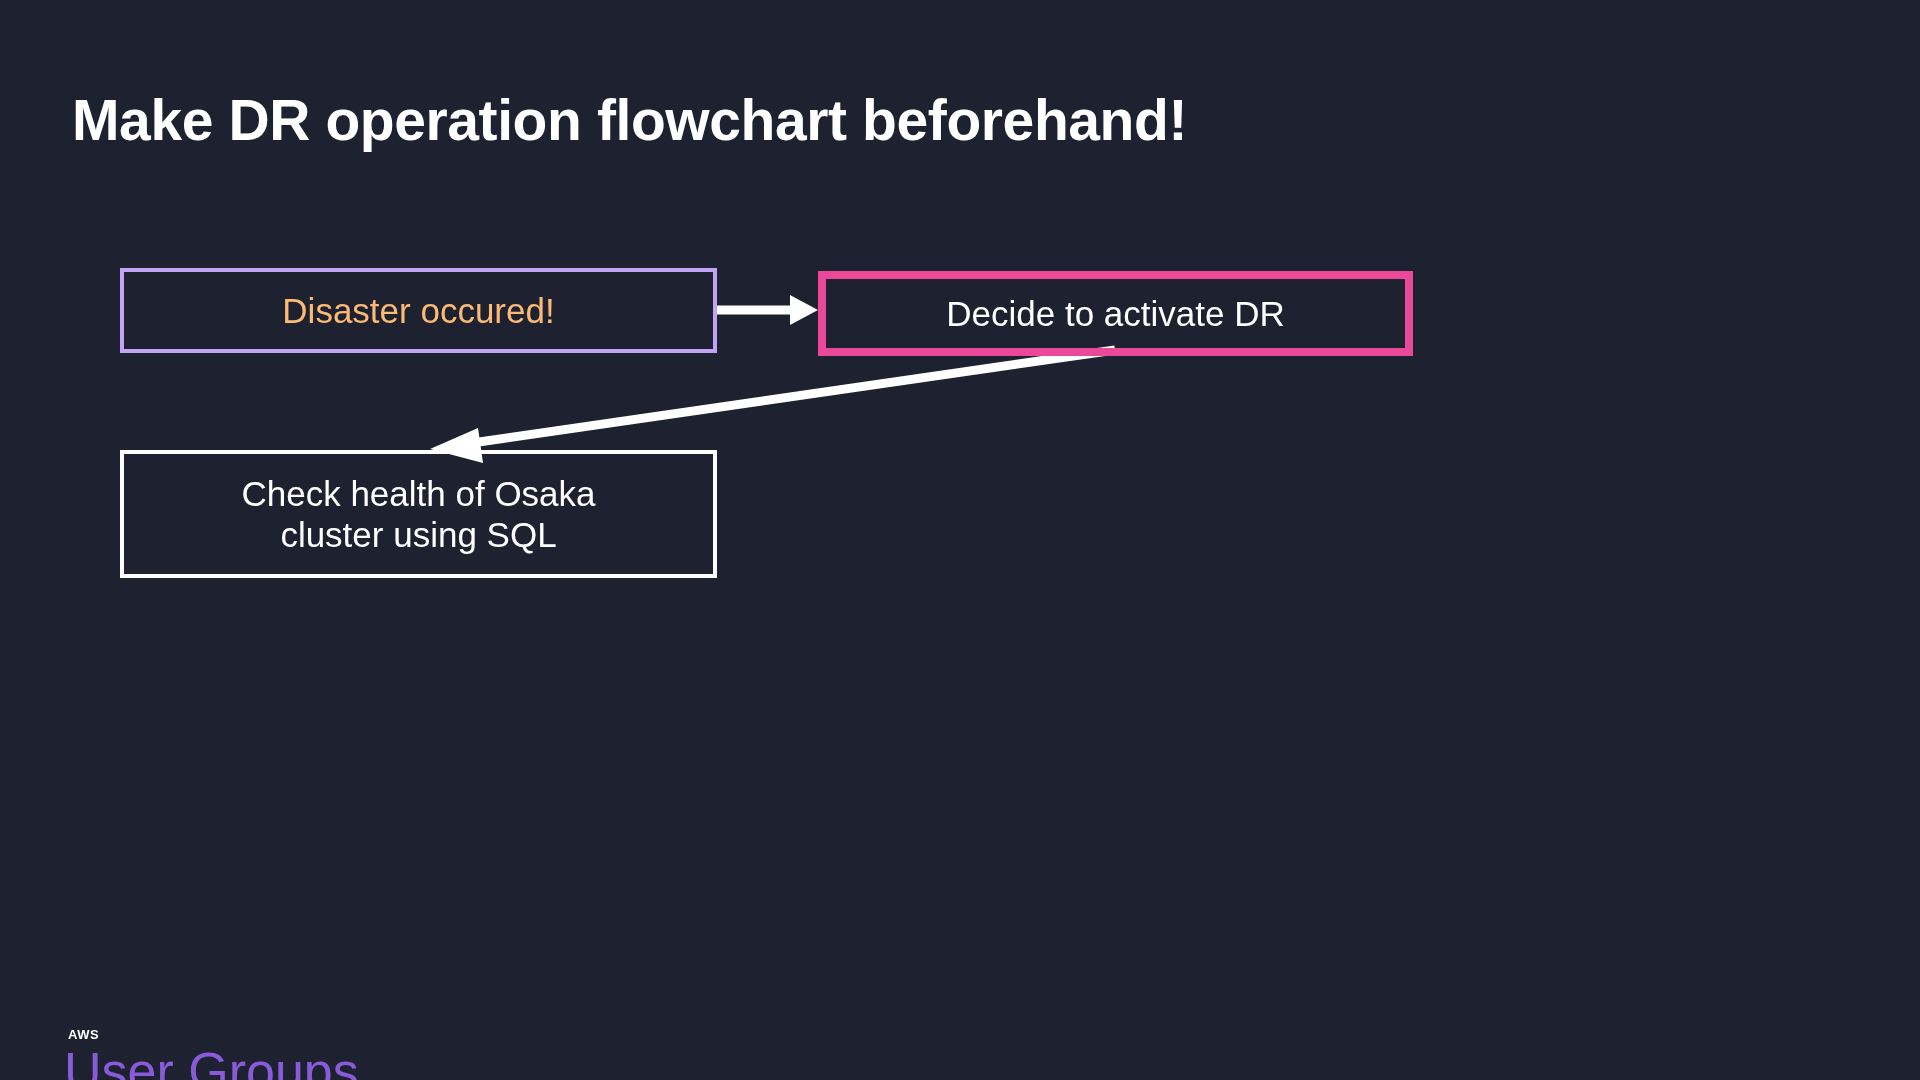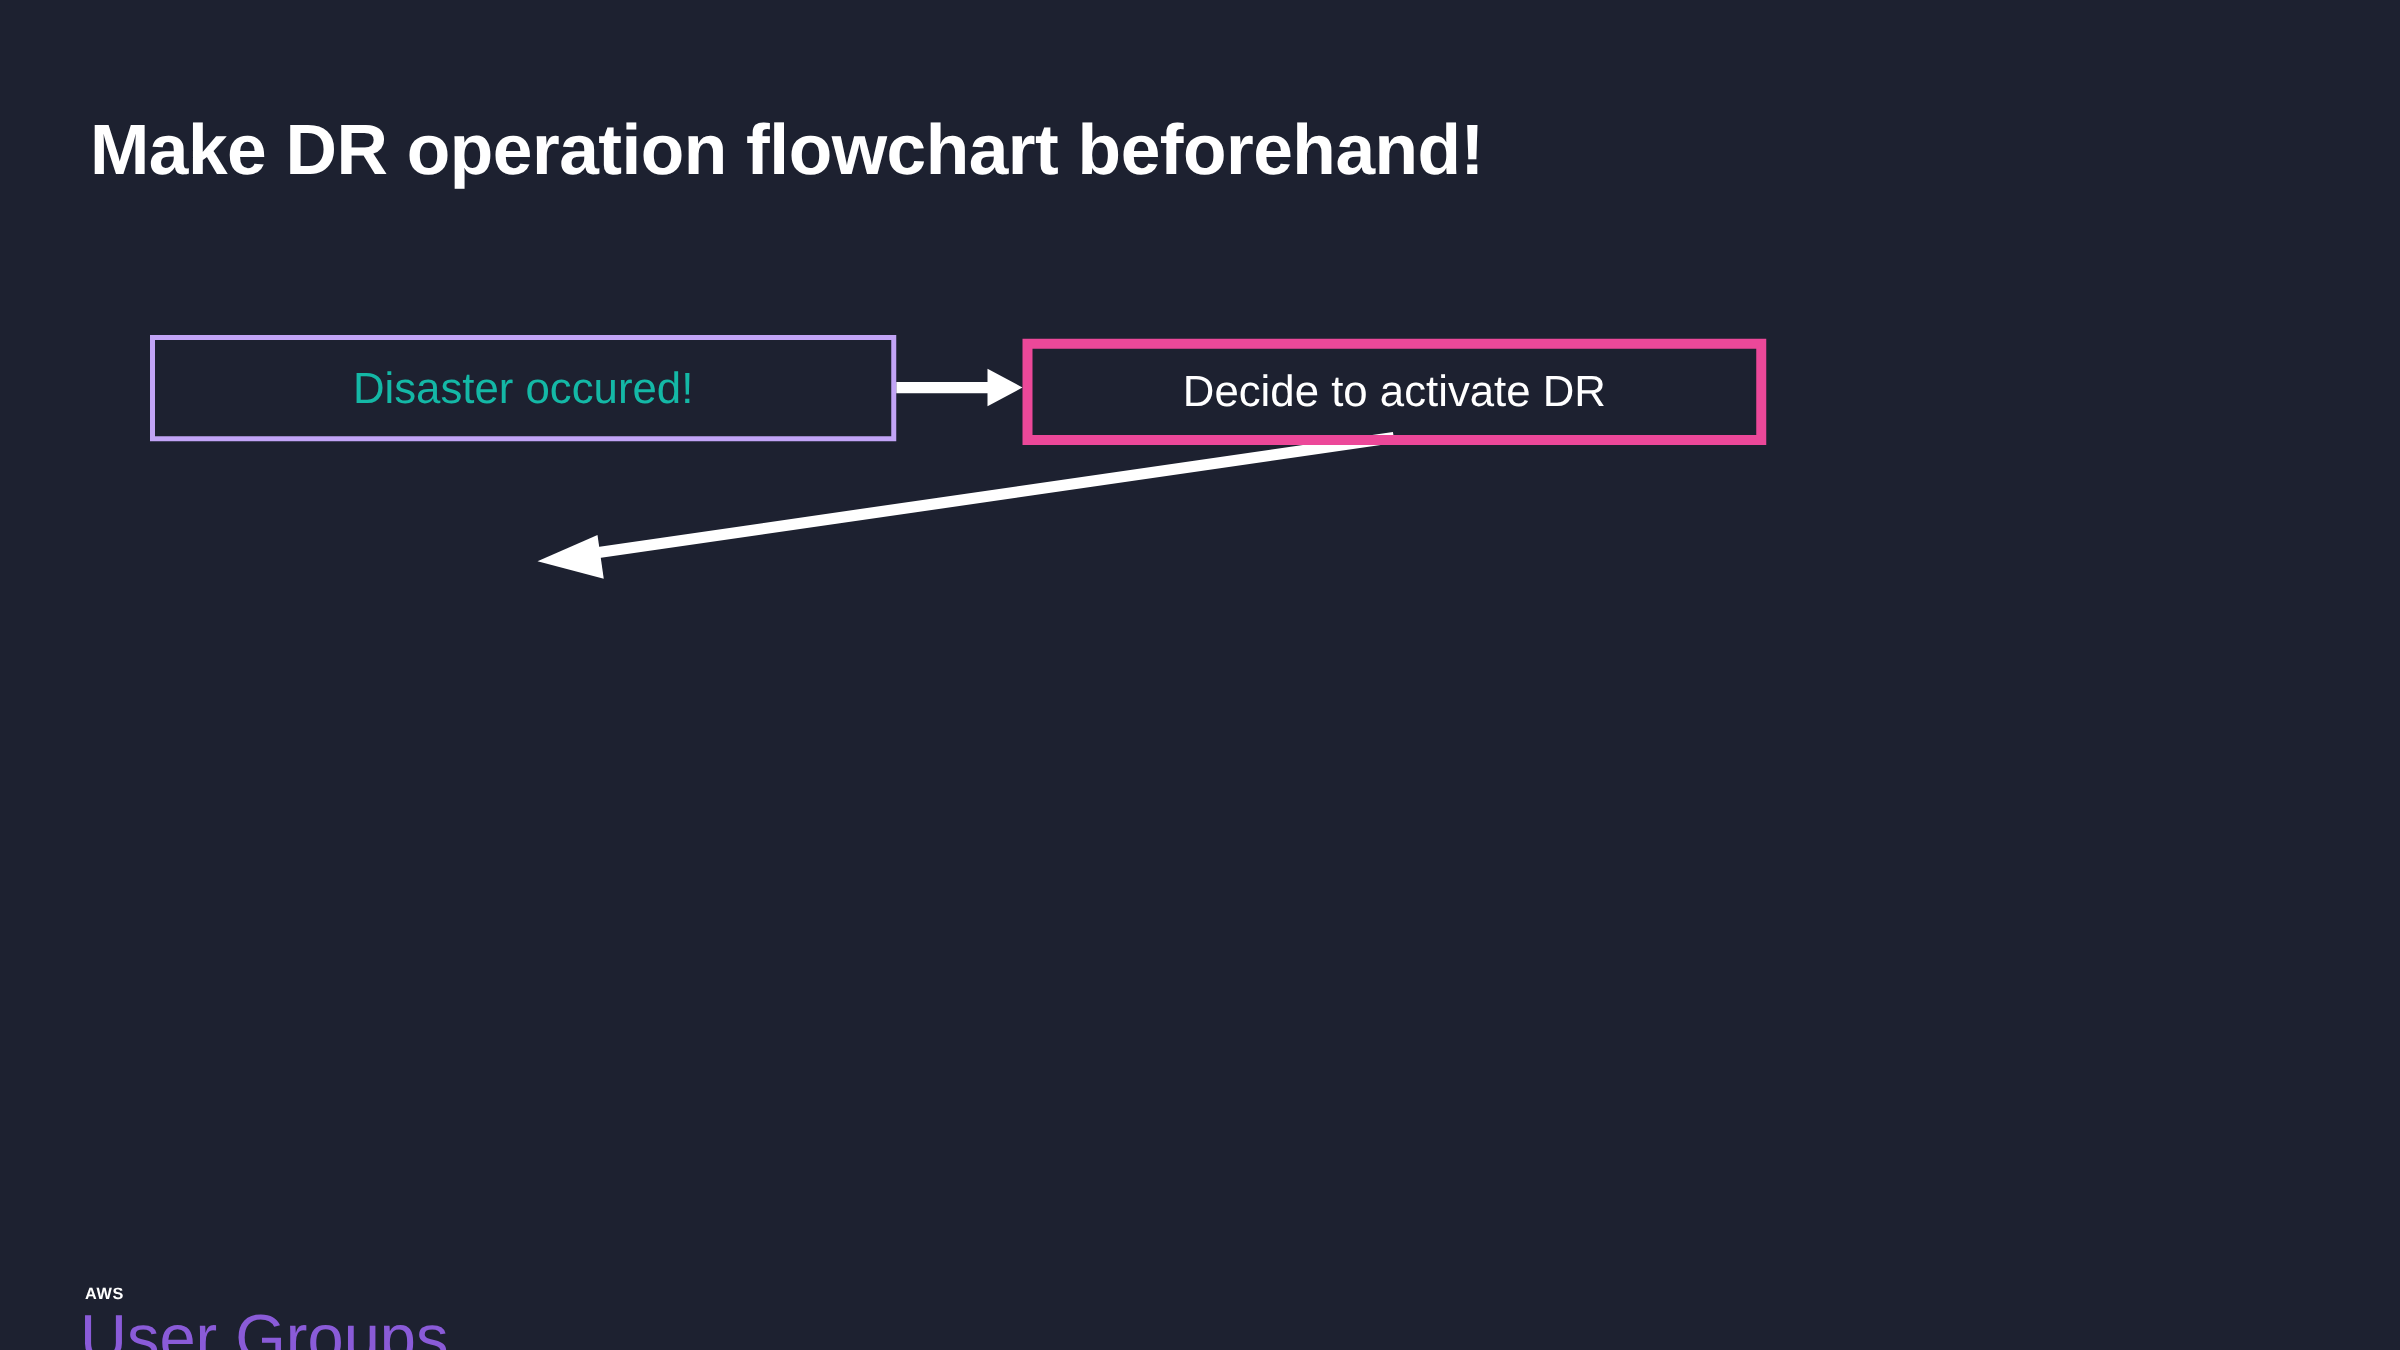--- a/index.html
+++ b/index.html
@@ -54,21 +54,21 @@
     white-space: pre-line;
   }
 
   #box-disaster {
     left: 120px;
     top: 232px;
     width: 597px;
     height: 85px;
     border: 4px solid #c2a4f6;
   }
-  #box-disaster .box-label { color: #14b8a6; }
+  #box-disaster .box-label { color: #fdba74; }
 
   #box-decide {
     left: 818px;
     top: 235px;
     width: 595px;
     height: 85px;
     border: 8px solid #ec4899;
   }
   #box-decide .box-label { color: #ffffff; }
 
@@ -136,19 +136,23 @@
   </svg>
 
   <div class="flow-box" id="box-disaster">
     <span class="box-label">Disaster occured!</span>
   </div>
 
   <div class="flow-box" id="box-decide">
     <span class="box-label">Decide to activate DR</span>
   </div>
 
+  <div class="flow-box" id="box-check">
+    <span class="box-label">Check health of Osaka
+cluster using SQL</span>
+  </div>
 
   <div id="aws-user-groups-logo">
     <div id="logo-aws-wordmark">AWS</div>
     <div id="logo-user-groups-wordmark">User Groups</div>
   </div>
 
 </div>
 
 </body></html>

